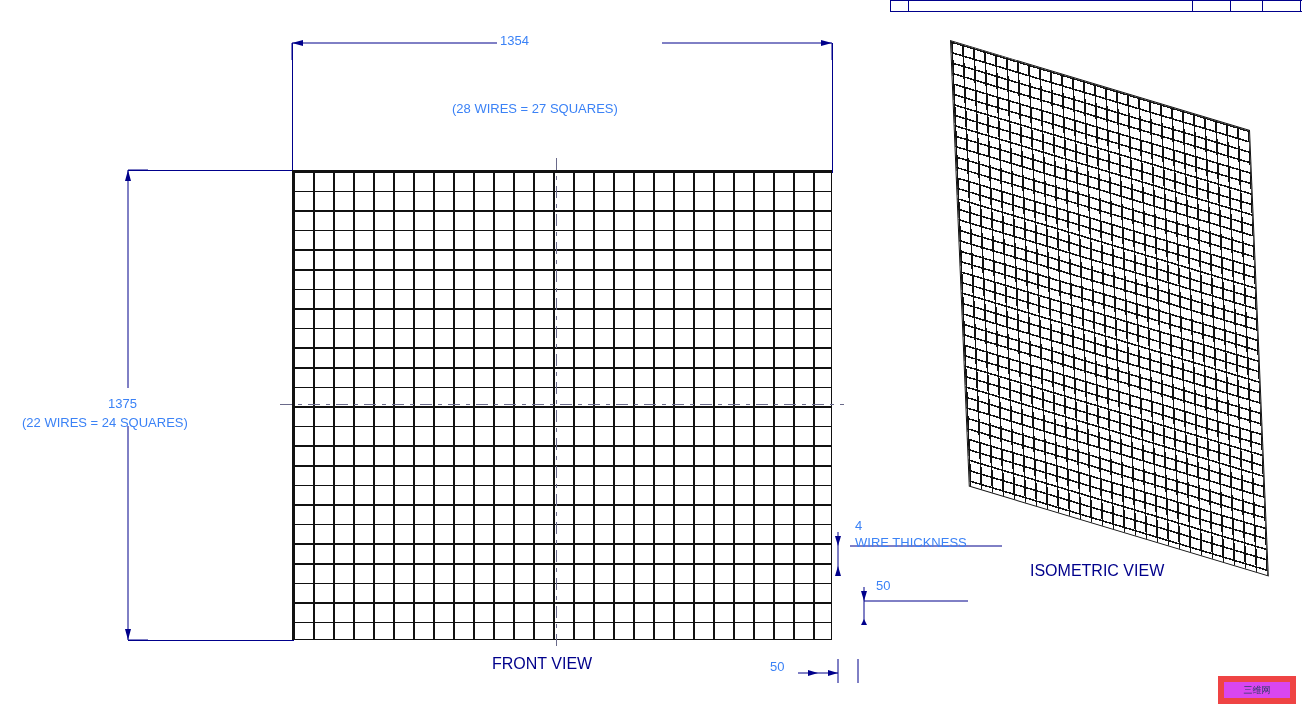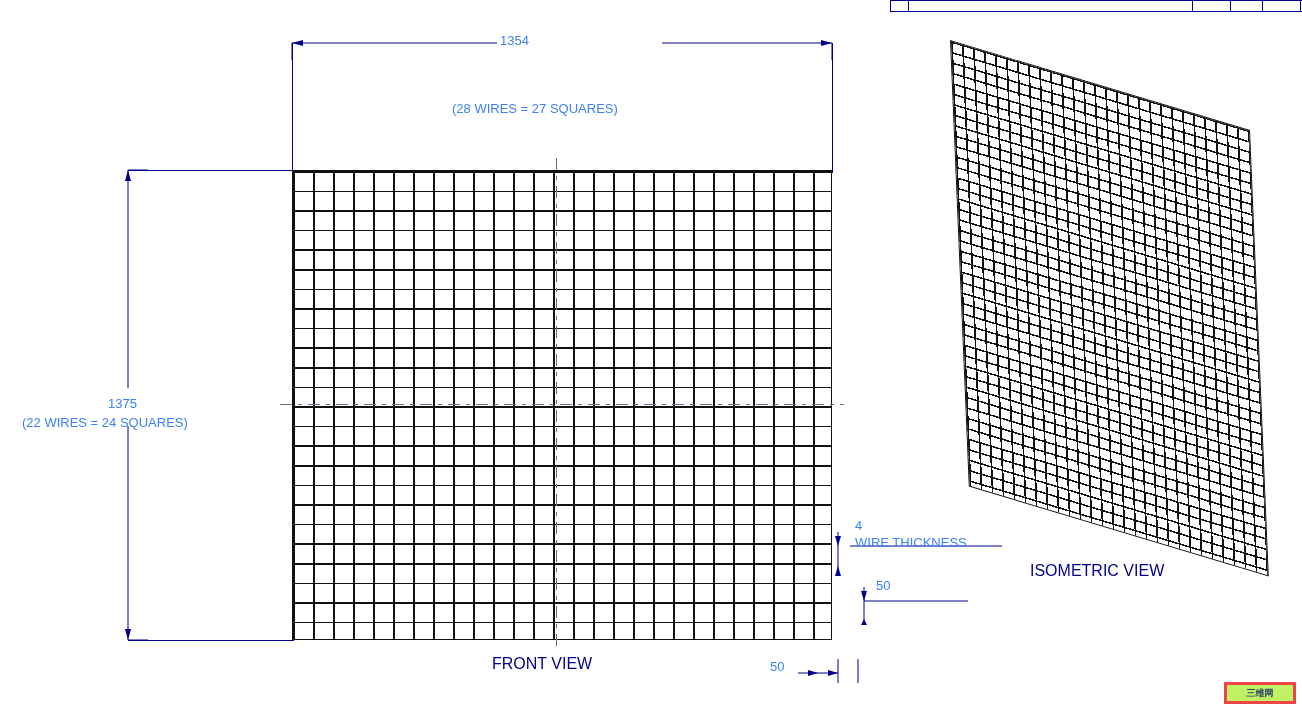--- a/index.html
+++ b/index.html
@@ -53,24 +53,23 @@
   }
   .centerline-v {
     background-image: repeating-linear-gradient(to bottom, #6a6a8a 0 12px, transparent 12px 18px, #6a6a8a 18px 22px, transparent 22px 28px);
     width:1px;
   }
   .topborder { position:absolute; left:890px; top:0; width:412px; height:12px; }
   .topborder div { position:absolute; background:#00008b; }
   .watermark {
     position:absolute; right:6px; bottom:6px;
     width:66px; height:16px;
-    background:#bef264; border:3px solid #ef4444;
+    background:#d946ef; border:6px solid #ef4444;
     font-size:9px; color:#2c3e66; text-align:center; line-height:16px;
     letter-spacing:0px;
-    font-weight:bold;
   }
   svg { display:block; overflow:visible; }
 </style>
 </head>
 <body>
 
 <div class="topborder">
   <div style="left:0;   top:0;   width:412px; height:1px;"></div>
   <div style="left:0;   top:11px;width:412px; height:1px;"></div>
   <div style="left:0;   top:0;   width:1px;  height:12px;"></div>

